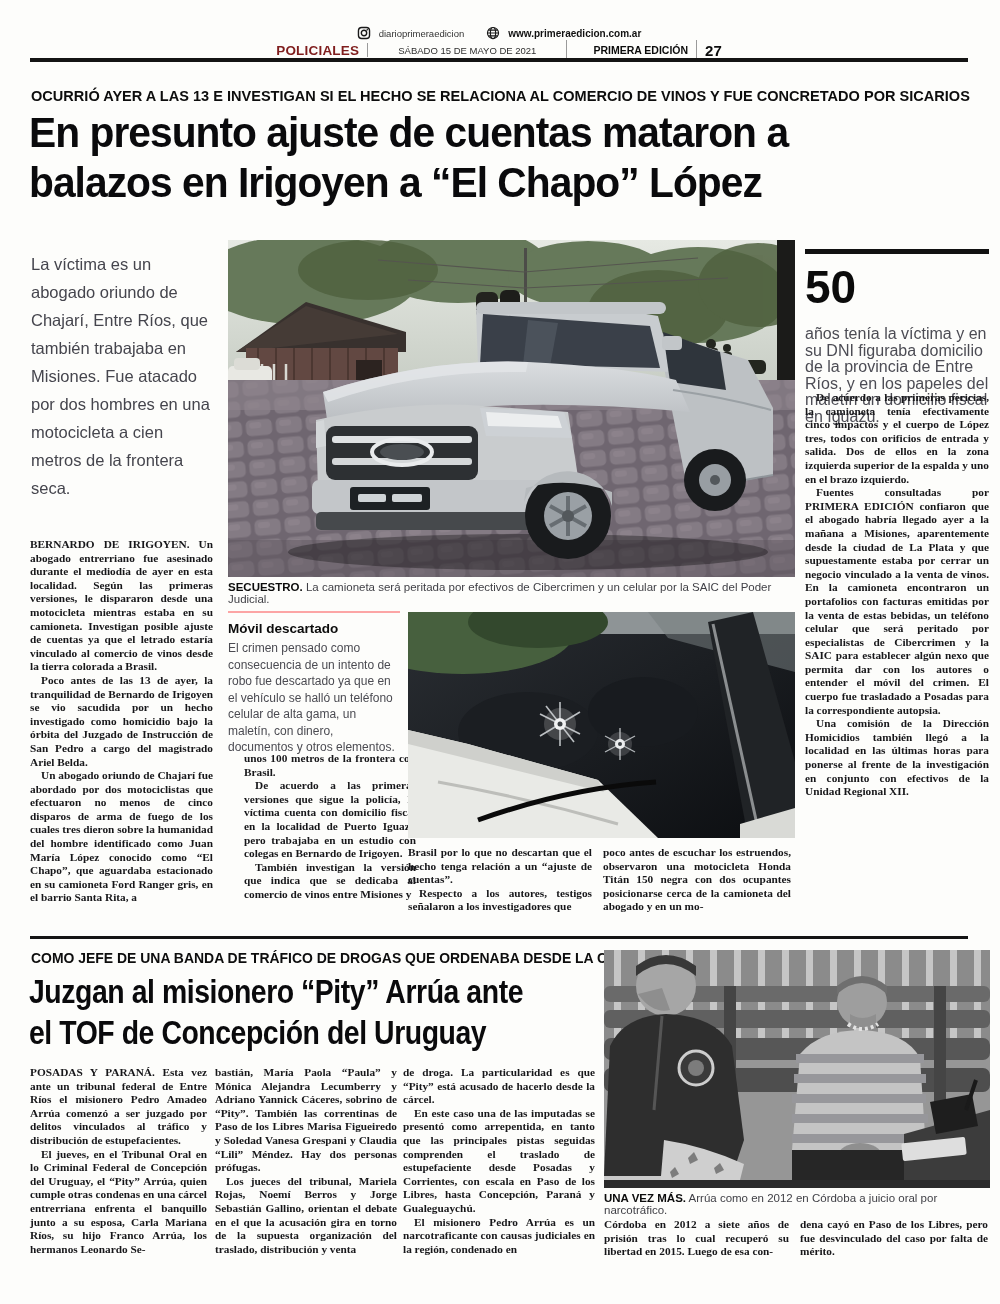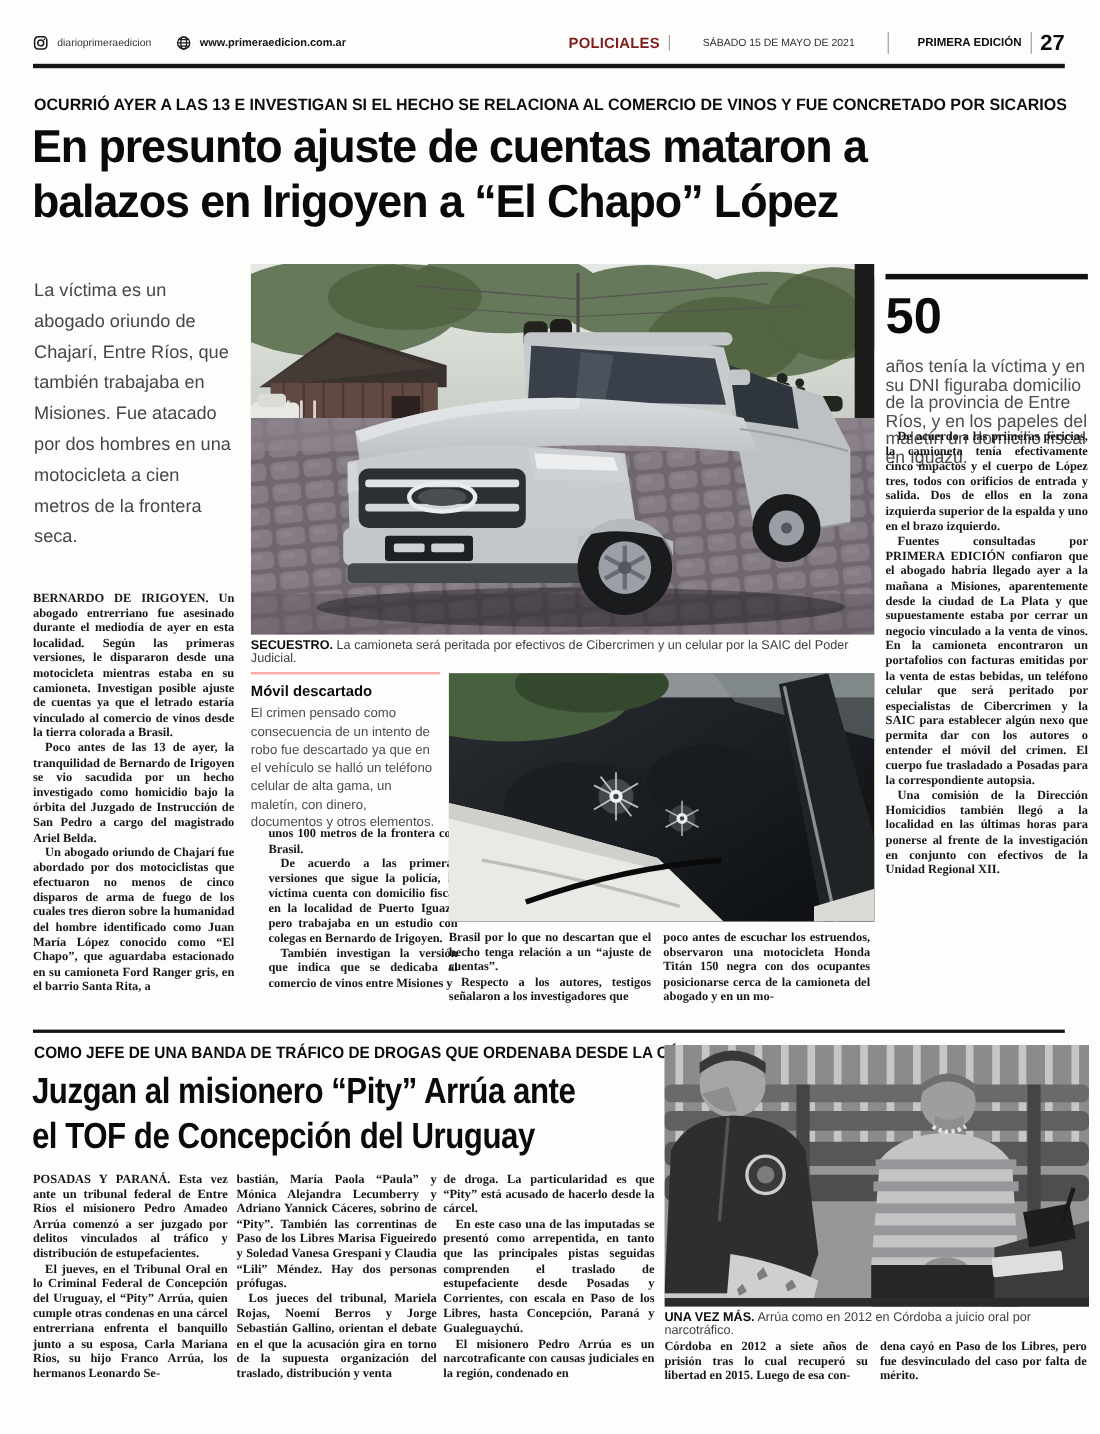--- a/index.html
+++ b/index.html
@@ -1,28 +1,28 @@
 <!DOCTYPE html>
 <html><head>
 <meta charset="utf-8">
 <style>
   html,body{margin:0;padding:0;background:#ffffff;}
   #page{position:relative;width:1000px;height:1304px;background:#fdfdfb;overflow:hidden;
         font-family:"Liberation Sans","DejaVu Sans",sans-serif;color:#16161a;}
-  .abs{position:absolute;}
+  .abs{position:absolute;flex-direction:column;}
 
   
   .masthead{top:26px;left:30px;width:938px;height:26px;display:flex;align-items:center;justify-content:space-between;}
   .mh-left,.mh-right{display:flex;align-items:center;gap:8px;}
   .mh-handle{font-size:9.5px;color:#333;}
   .mh-url{font-size:10px;font-weight:bold;color:#111;}
   .mh-section{font-size:13.5px;font-weight:bold;letter-spacing:.2px;color:#7f1d1d;}
   .mh-date{font-size:9.5px;color:#2e2e2e;}
   .mh-paper{font-size:10.5px;font-weight:bold;color:#0c0c0c;}
-  .mh-pageno{font-size:20px;font-weight:bold;color:#0c0c0c;}
+  .mh-pageno{font-size:15px;font-weight:bold;color:#0c0c0c;}
   .vdiv{width:1px;height:14px;background:#9a9a9a;}
   .vdiv.big{height:20px;}
   .rule-top{top:58px;left:30px;width:938px;height:4px;background:#141414;}
   .rule-mid{top:936px;left:30px;width:938px;height:2.5px;background:#141414;}
 
   
   .kicker{font-weight:bold;color:#0d0d0d;font-size:15px;white-space:nowrap;}
   .cond{display:inline-block;transform-origin:0 50%;white-space:nowrap;}
   .headline{font-weight:bold;color:#0a0a0c;}
   .h1-line{display:block;font-size:42px;line-height:50px;letter-spacing:-1px;}

